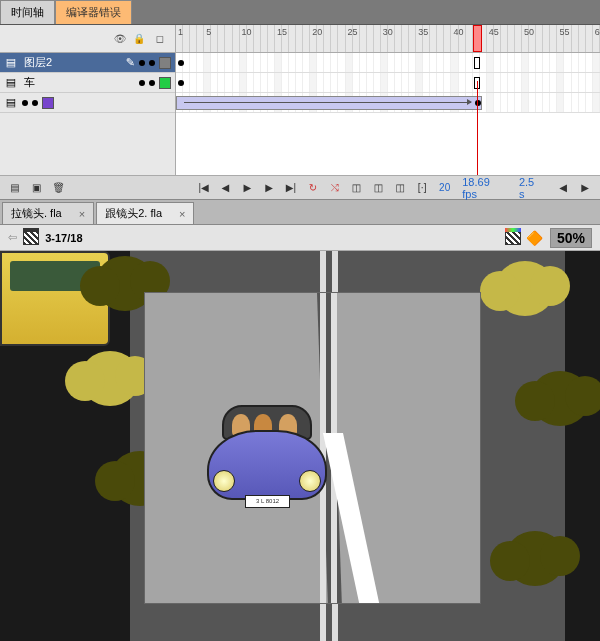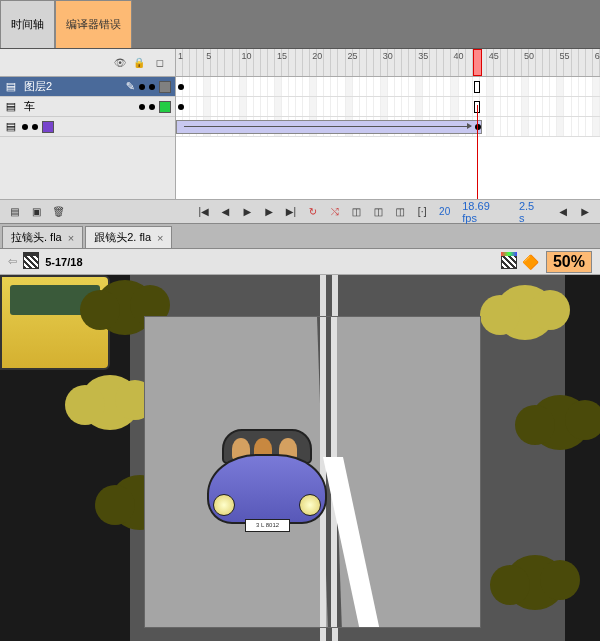--- a/index.html
+++ b/index.html
@@ -1,18 +1,18 @@
 <!DOCTYPE html>
 <html><head>
 <meta charset="utf-8">
 <style>
 *{margin:0;padding:0;box-sizing:border-box;font-family:"Microsoft YaHei",Arial,sans-serif;font-size:11px;user-select:none}
 body{background:#b8b8b8;width:600px;height:641px;overflow:hidden}
 .tab-bar{display:flex;background:#7a7a7a;border-bottom:1px solid #555}
-.tab{padding:16px 10px;background:#b8b8b8;border:1px solid #888;border-bottom:none;color:#000;cursor:pointer}
+.tab{padding:4px 10px;background:#b8b8b8;border:1px solid #888;border-bottom:none;color:#000;cursor:pointer}
 .tab.active{background:#d4d4d4}
 .tab.inactive{background:#fdba74;color:#333}
 .timeline-panel{background:#d8d8d8;border-bottom:1px solid #888;height:175px;display:flex;flex-direction:column}
 .timeline-header{display:flex;height:28px;border-bottom:1px solid #aaa;background:#e8e8e8}
 .layer-controls-head{width:176px;display:flex;justify-content:flex-end;align-items:center;gap:6px;padding-right:8px;border-right:1px solid #aaa}
 .layer-controls-head .icon{width:14px;height:14px;display:flex;align-items:center;justify-content:center;color:#555;font-size:10px}
 .frames-ruler{flex:1;display:flex;align-items:flex-end;position:relative;background:#e8e8e8;overflow:hidden}
 .ruler-tick{width:9px;height:100%;border-right:1px solid #ccc;position:relative;font-size:9px;color:#555}
 .ruler-tick.major::after{content:attr(data-n);position:absolute;top:2px;left:2px}
 .playhead{position:absolute;top:0;bottom:0;width:9px;background:#f88;border:1px solid #d00;z-index:5}
@@ -33,27 +33,27 @@
 .keyframe-dot{position:absolute;width:6px;height:6px;background:#000;border-radius:50%;top:7px}
 .tween-span{position:absolute;height:14px;top:3px;background:#c8c8f0;border:1px solid #888}
 .tween-arrow{position:absolute;top:9px;height:1px;background:#555}
 .tween-arrow::after{content:"";position:absolute;right:-1px;top:-3px;border-left:5px solid #555;border-top:3px solid transparent;border-bottom:3px solid transparent}
 .end-box{position:absolute;width:6px;height:12px;top:4px;border:1px solid #000;background:#fff}
 .timeline-footer{display:flex;align-items:center;height:24px;background:#d8d8d8;border-top:1px solid #aaa;padding:0 6px;gap:4px}
 .tl-btn{width:18px;height:18px;display:flex;align-items:center;justify-content:center;color:#333;cursor:pointer;font-size:10px}
 .tl-spacer{flex:1}
 .tl-info{color:#2266cc;font-size:10px;padding:0 4px}
 .file-tabs{display:flex;background:#b8b8b8;padding:2px 2px 0;gap:2px;border-bottom:1px solid #888}
-.file-tab{padding:3px 8px;background:#d8d8d8;border:1px solid #888;border-bottom:none;display:flex;align-items:center;gap:6px;font-size:10px}
+.file-tab{padding:3px 8px;background:#d8d8d8;border:1px solid #888;border-bottom:none;display:flex;align-items:center;gap:17px;font-size:10px}
 .file-tab.active{background:#e8e8e8}
 .file-tab .x{color:#666;cursor:pointer}
 .scene-bar{display:flex;align-items:center;height:26px;background:#e4e4e4;border-bottom:1px solid #aaa;padding:0 8px;gap:6px}
 .scene-bar .left{display:flex;align-items:center;gap:6px}
 .scene-bar .right{display:flex;align-items:center;gap:6px;margin-left:auto}
-.zoom-box{background:#fdba74;border:1px solid #888;padding:1px 6px;font-size:16px;font-weight:bold}
+.zoom-box{background:#a3a3a3;border:1px solid #888;padding:1px 6px;font-size:14px;font-weight:bold}
 .stage-wrap{background:#2a2a2a;height:390px;position:relative;overflow:hidden}
 .stage-bg{position:absolute;inset:0}
 .road{position:absolute;left:130px;right:35px;top:0;bottom:0;background:#555}
 .sidewalk-l{position:absolute;left:0;width:130px;top:0;bottom:0;background:#1a1a1a}
 .sidewalk-r{position:absolute;right:0;width:35px;top:0;bottom:0;background:#1a1a1a}
 .tree{position:absolute;width:60px;height:70px}
 .tree .crown{width:60px;height:55px;background:#4a4a0a;border-radius:50%;position:relative}
 .tree .crown::before,.tree .crown::after{content:"";position:absolute;background:#4a4a0a;border-radius:50%}
 .tree .crown::before{width:40px;height:40px;left:-15px;top:10px}
 .tree .crown::after{width:40px;height:40px;right:-15px;top:5px}
@@ -420,21 +420,21 @@
     <div class="file-tab active">
       <span>跟镜头2. fla</span>
       <span class="x">×</span>
     </div>
   </div>
 
 <div class="scene-bar">
   <div class="left">
     <span style="color:#888">⇦</span>
     <span class="clapper"></span>
-    <span style="font-weight:bold">5-17/18</span>
+    <span style="font-weight:bold">3-17/18</span>
   </div>
   <div class="right">
     <span class="clapper color"></span>
     <span style="font-size:14px">🔶</span>
     <span class="zoom-box">50%</span>
   </div>
 </div>
 
 <div class="stage-wrap">
   <div class="stage-bg">

